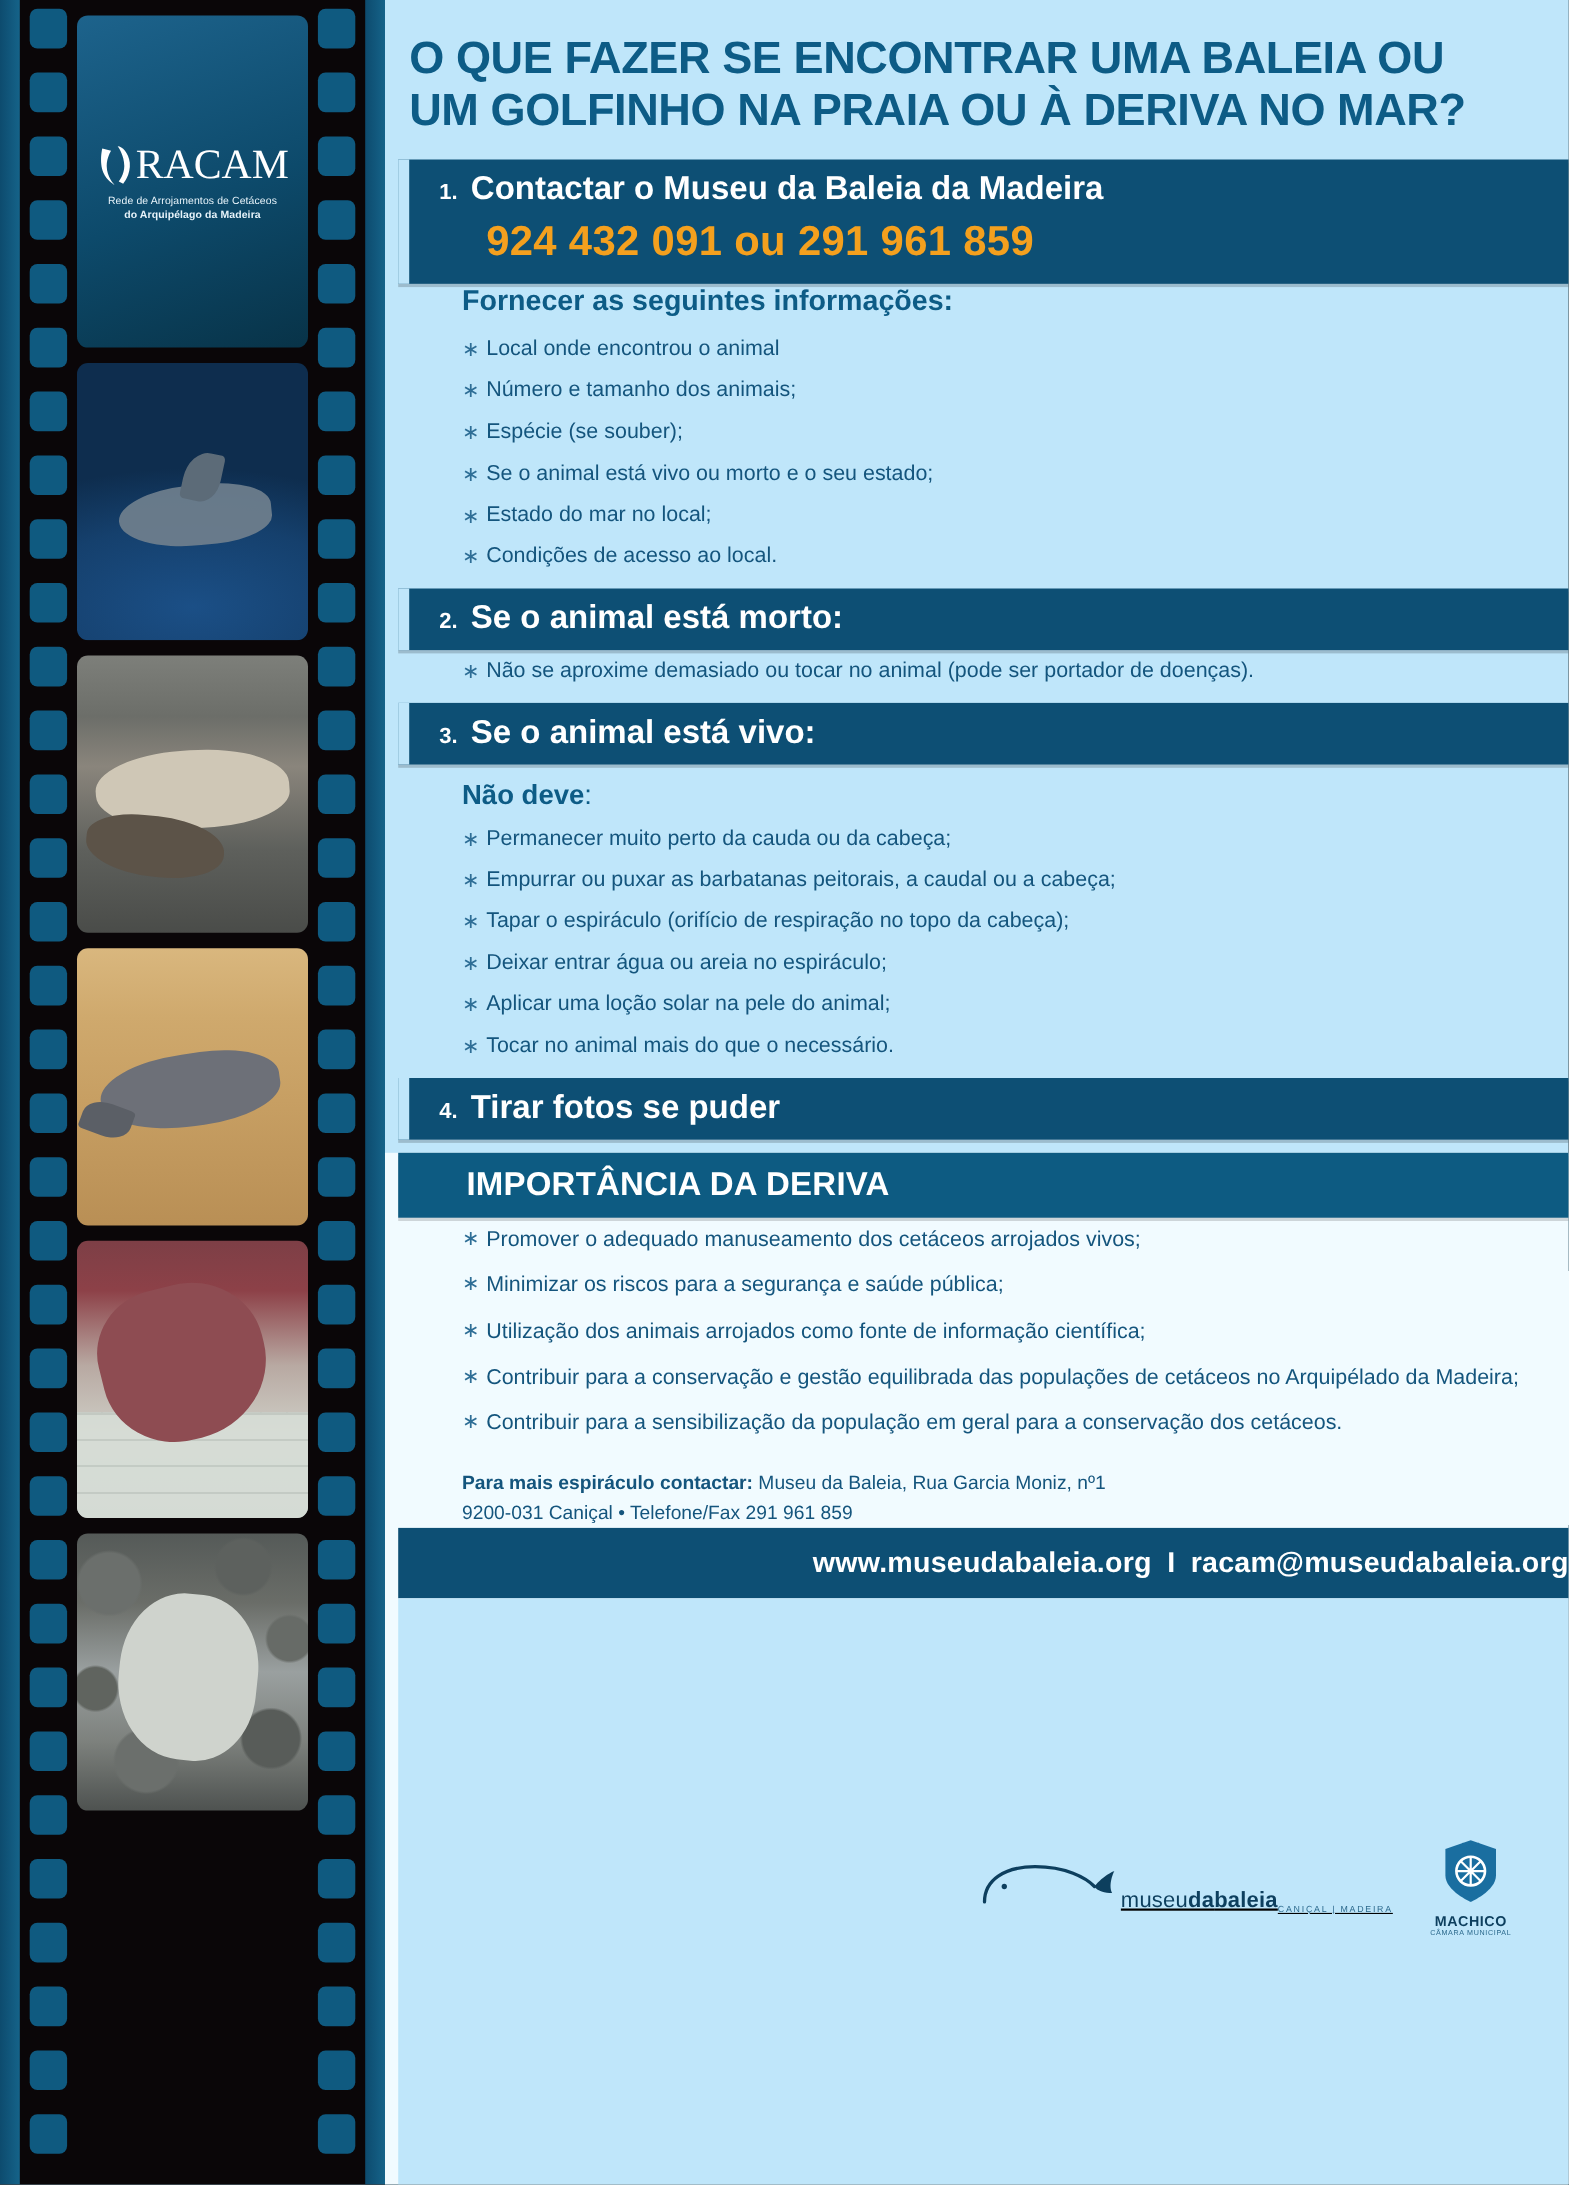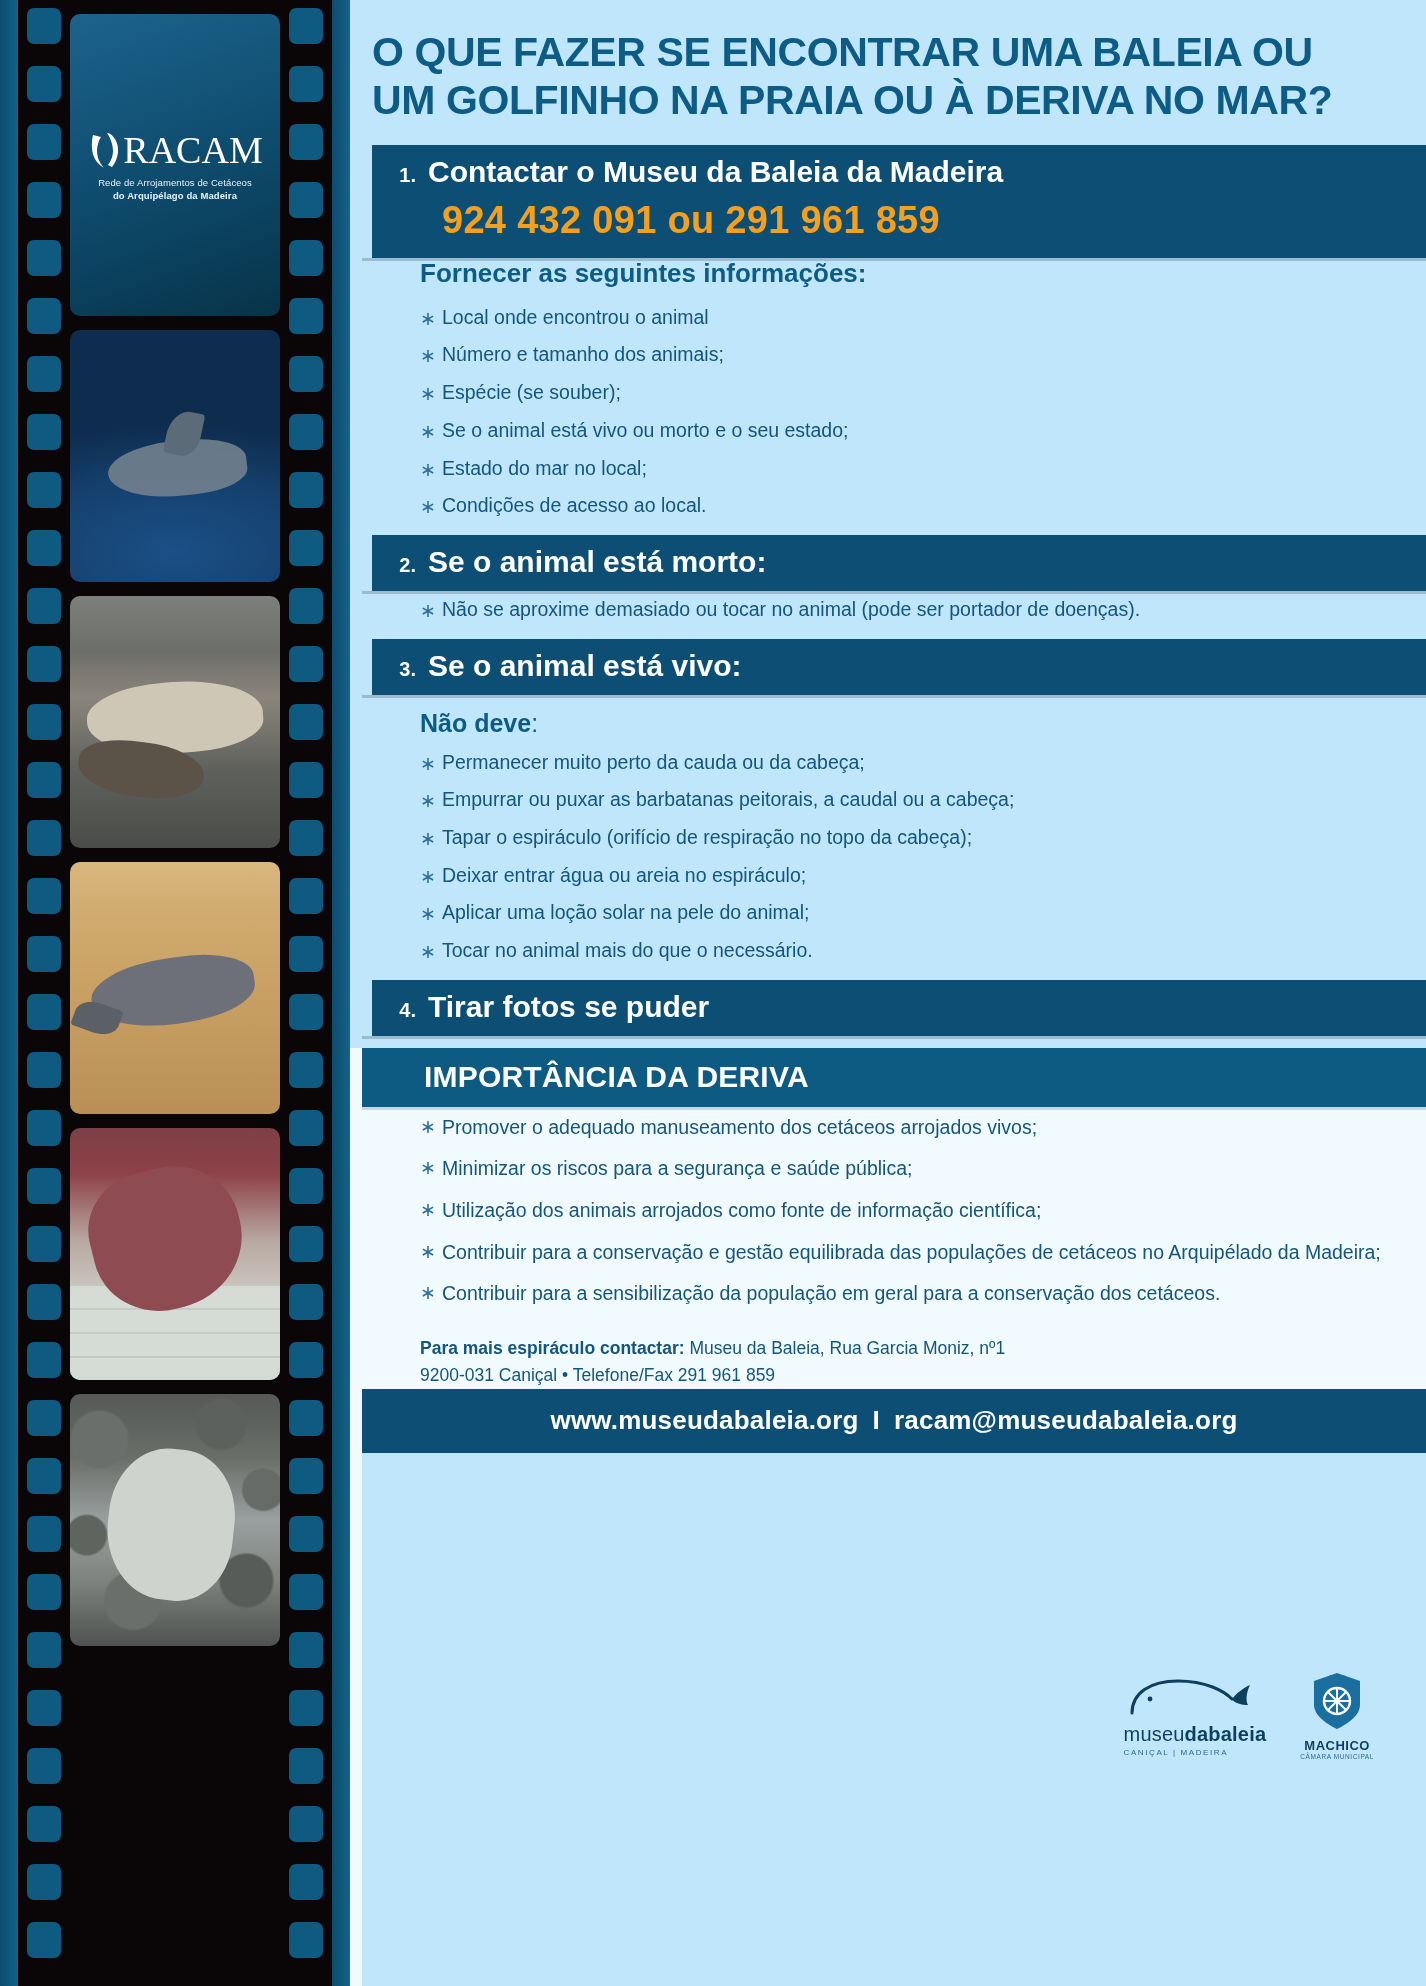--- a/index.html
+++ b/index.html
@@ -278,40 +278,40 @@
     margin: 10px 0 0 70px;
     color: #14557d;
     font-size: 17.5px;
     line-height: 1.55;
   }
   .contact .b { font-weight: bold; }
 
   .urlbar {
     background: #0d4f74;
     color: #ffffff;
-    text-align: center;
+    text-align: right;
     font-size: 26px;
     font-weight: bold;
     padding: 16px 0 17px 0;
     margin-left: 12px;
     letter-spacing: .2px;
   }
   .urlbar .sep { margin: 0 14px; }
 
   .logos {
     background: #bfe6fa;
     margin-left: 12px;
     flex: 1 1 auto;
     display: flex;
     align-items: center;
     justify-content: flex-end;
     gap: 34px;
     padding: 10px 52px 18px 0;
   }
-  .mb-logo { display: flex; flex-direction: column; align-items: flex-start; }
+  .mb-logo { display: flex; align-items: flex-end; text-decoration: underline; }
   .mb-logo .mb-word {
     font-size: 20px; color: #0d3f5e; letter-spacing: .2px;
   }
   .mb-logo .mb-word b { font-weight: bold; }
   .mb-logo .mb-sub { font-size: 8px; color: #2d6a8d; letter-spacing: 1.6px; margin-top: 2px; }
   .mach-logo { display: flex; flex-direction: column; align-items: center; }
   .mach-logo .mach-name { font-size: 13px; font-weight: bold; color: #0d3f5e; letter-spacing: .5px; margin-top: 3px; }
   .mach-logo .mach-sub { font-size: 6.5px; color: #2d6a8d; letter-spacing: .6px; }
 </style>
 </head>

